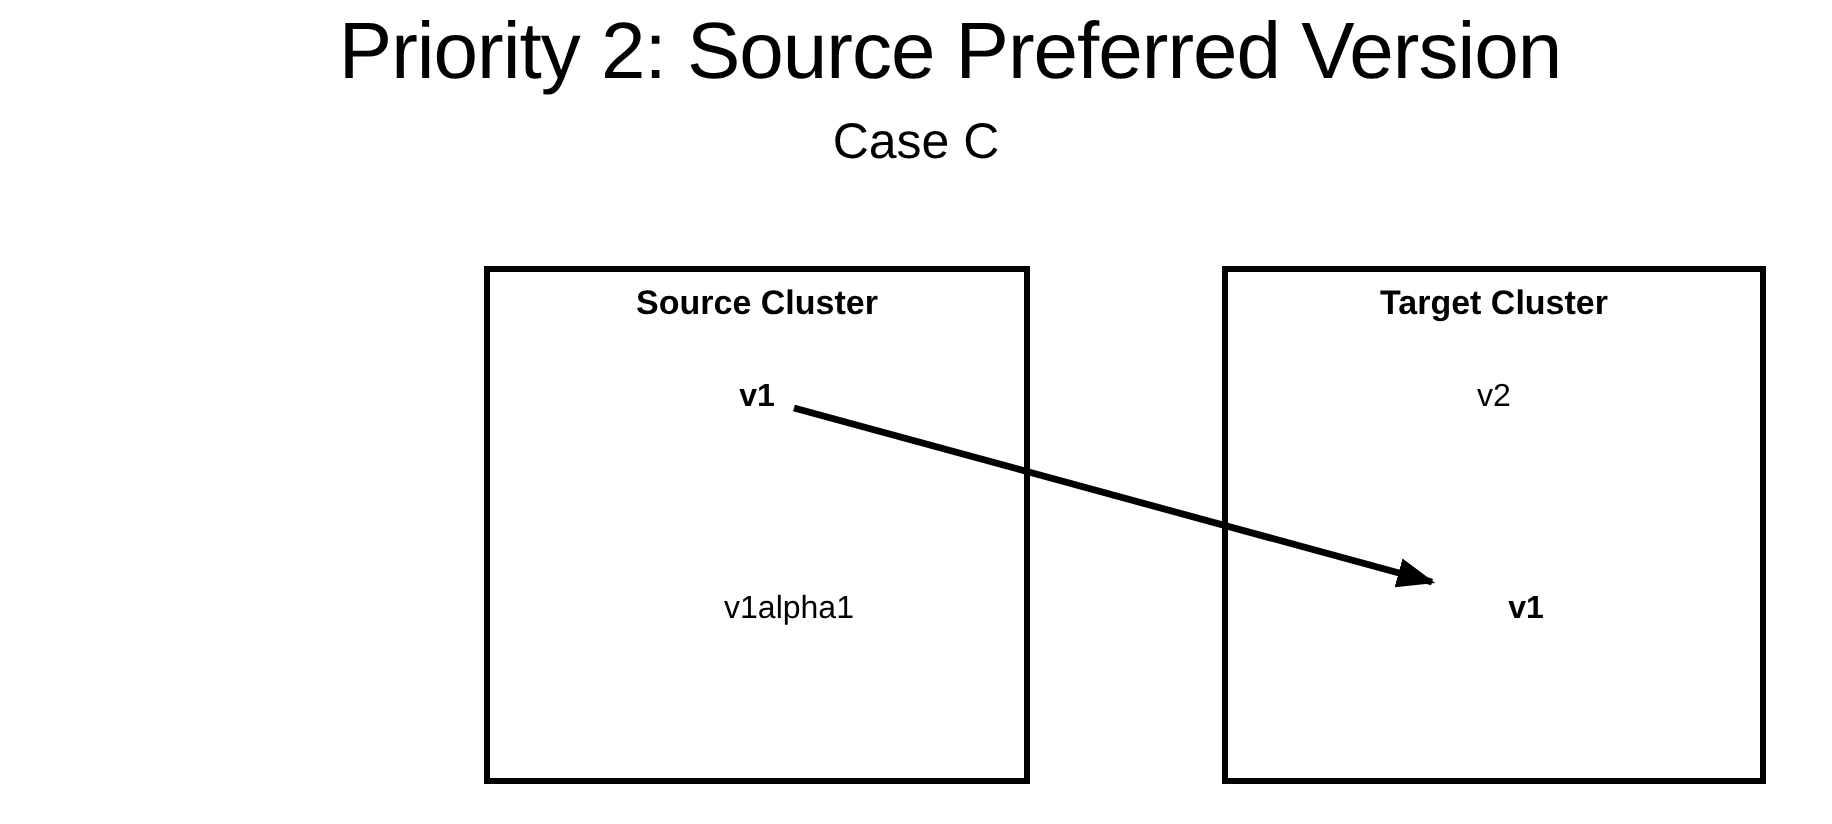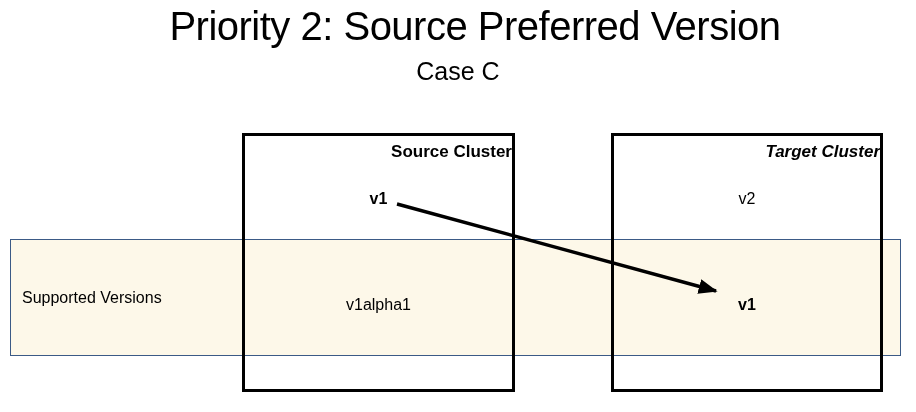--- a/index.html
+++ b/index.html
@@ -59,41 +59,41 @@
   .cluster-box {
     position: absolute;
     top: 133px;
     height: 259px;
     border: 3px solid #000000;
     box-sizing: border-box;
     background: transparent;
     z-index: 2;
   }
   .cluster-box.source { left: 242px; width: 273px; }
-  .cluster-box.target { left: 611px; width: 272px; font-style: italic; }
+  .cluster-box.target { left: 611px; width: 272px; }
   .cluster-header {
     margin-top: 6px;
-    text-align: right;
+    text-align: center;
     font-size: 17px;
     font-weight: 700;
     color: #000000;
   }
   .cell {
     position: absolute;
     display: flex;
     align-items: center;
     justify-content: center;
     font-size: 16px;
     color: #000000;
     z-index: 3;
   }
   .cell.col-source { left: 242px; width: 273px; }
   .cell.col-target { left: 611px; width: 272px; border-radius: 18px; }
   .cell.row-preferred { top: 173px; height: 52px; }
-  .cell.row-supported { top: 239px; height: 131px; }
+  .cell.row-supported { top: 239px; height: 131px; padding-left: 16px; }
   .cell.bold { font-weight: 700; }
   .arrow-layer {
     position: absolute;
     top: 0;
     left: 0;
     width: 916px;
     height: 412px;
     z-index: 4;
     pointer-events: none;
   }
@@ -101,23 +101,20 @@
 </head>
 <body>
 
 <div class="canvas">
 
   <div class="slide-title">Priority 2: Source Preferred Version</div>
 
   <div class="slide-subtitle">Case C</div>
 
 
-  <div class="band supported">
-    <span class="band-label">Supported Versions</span>
-  </div>
 
   <div class="cluster-box source">
     <div class="cluster-header">Source Cluster</div>
   </div>
 
   <div class="cluster-box target">
     <div class="cluster-header">Target Cluster</div>
   </div>
 
   <div class="cell col-source row-preferred bold">v1</div>

